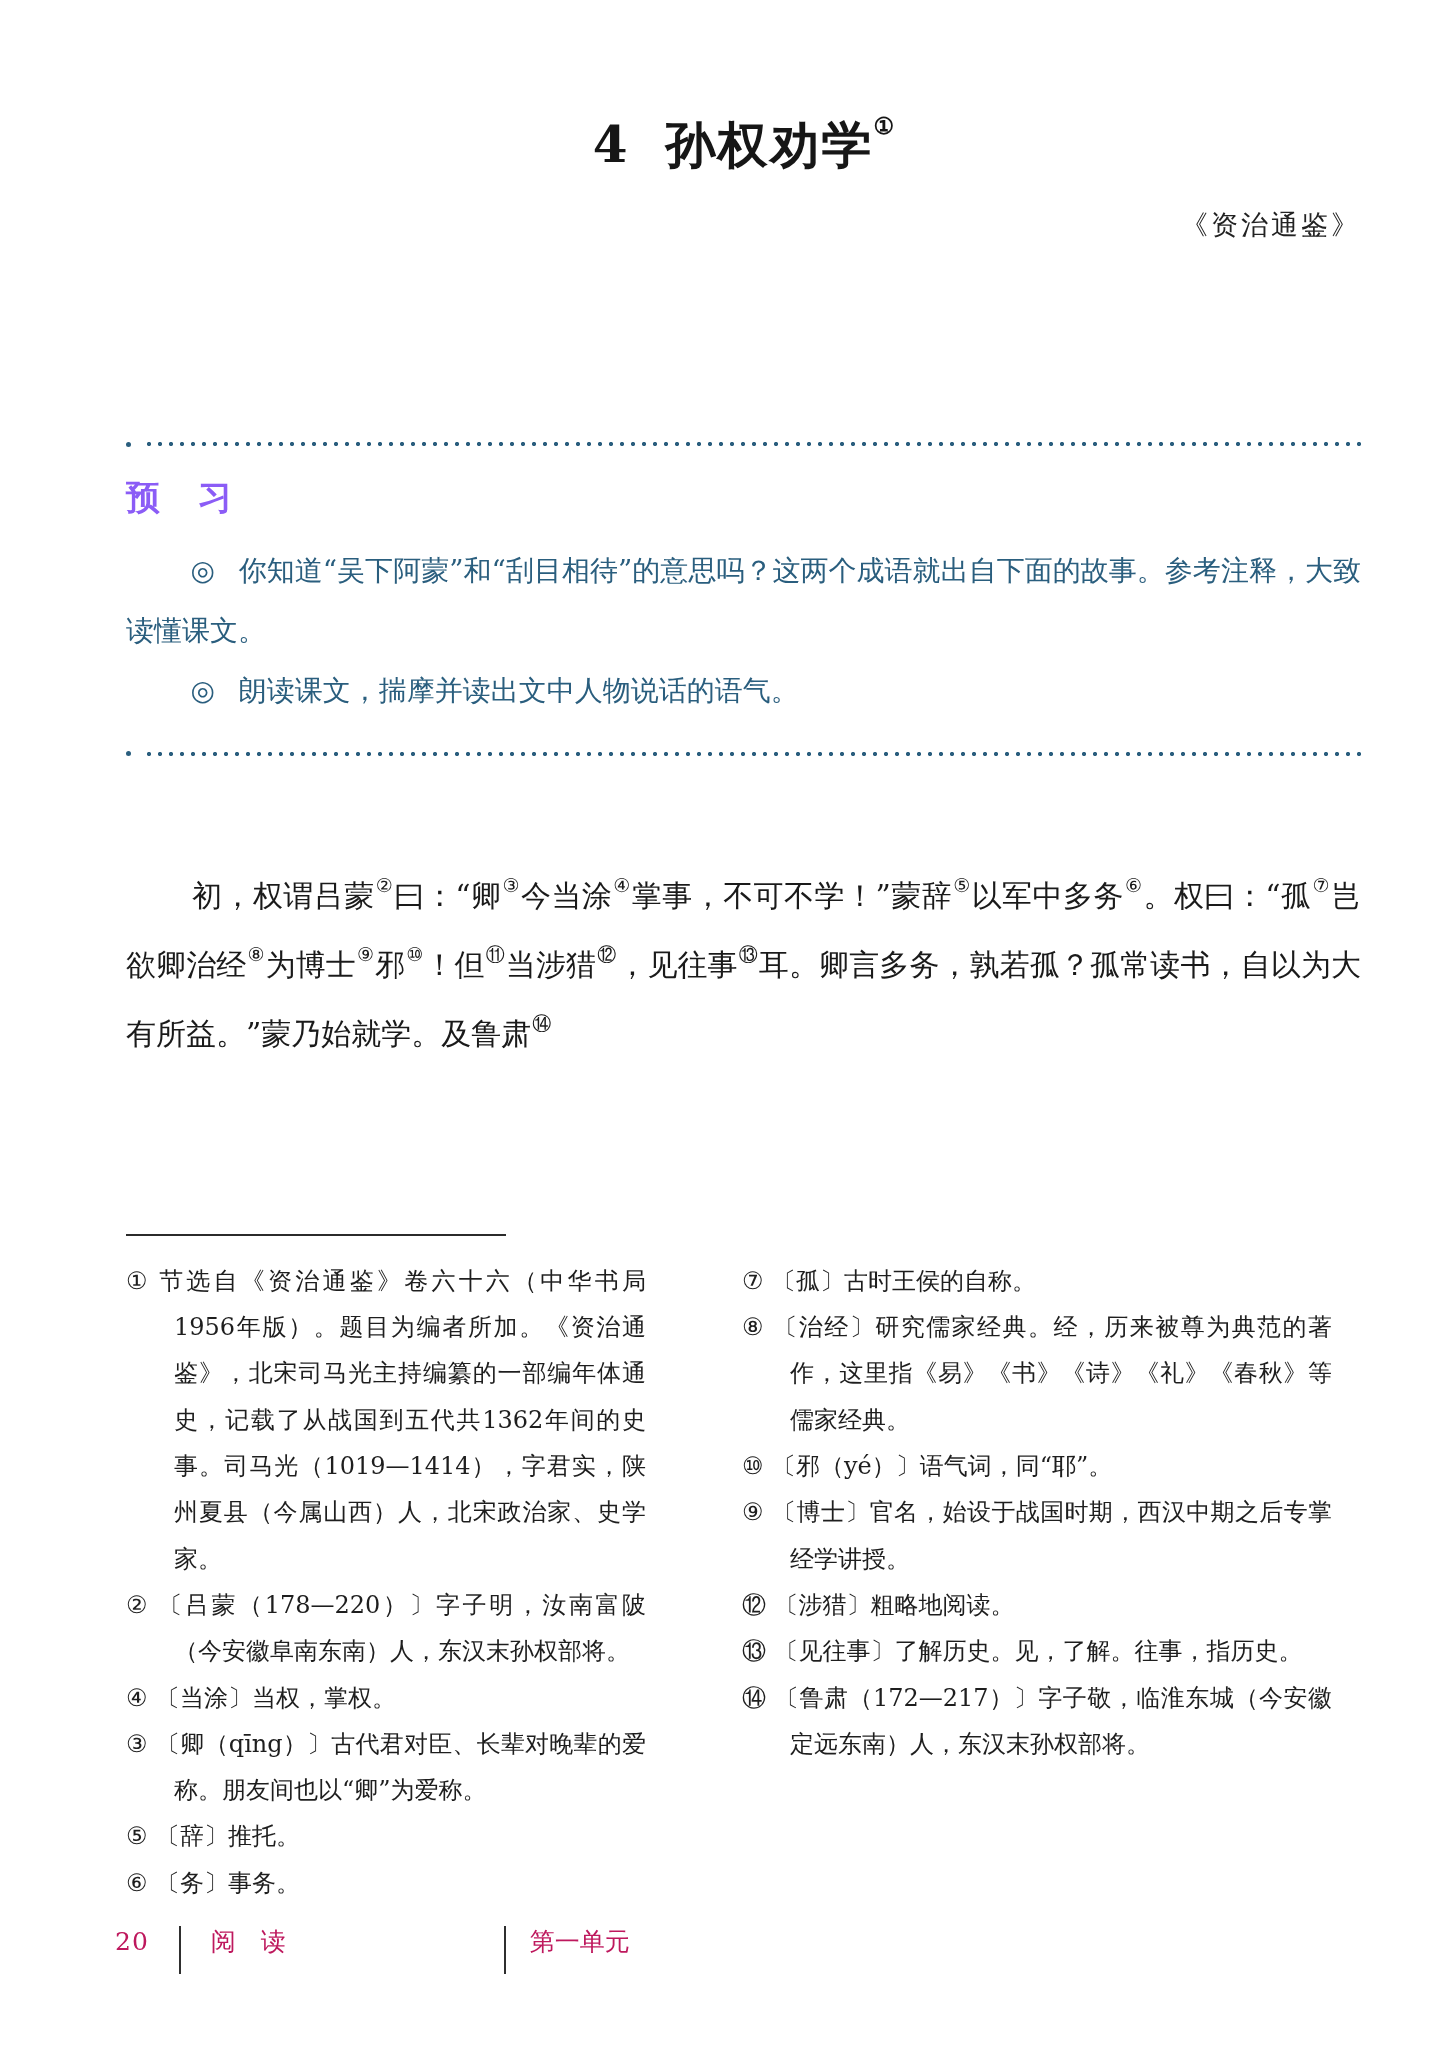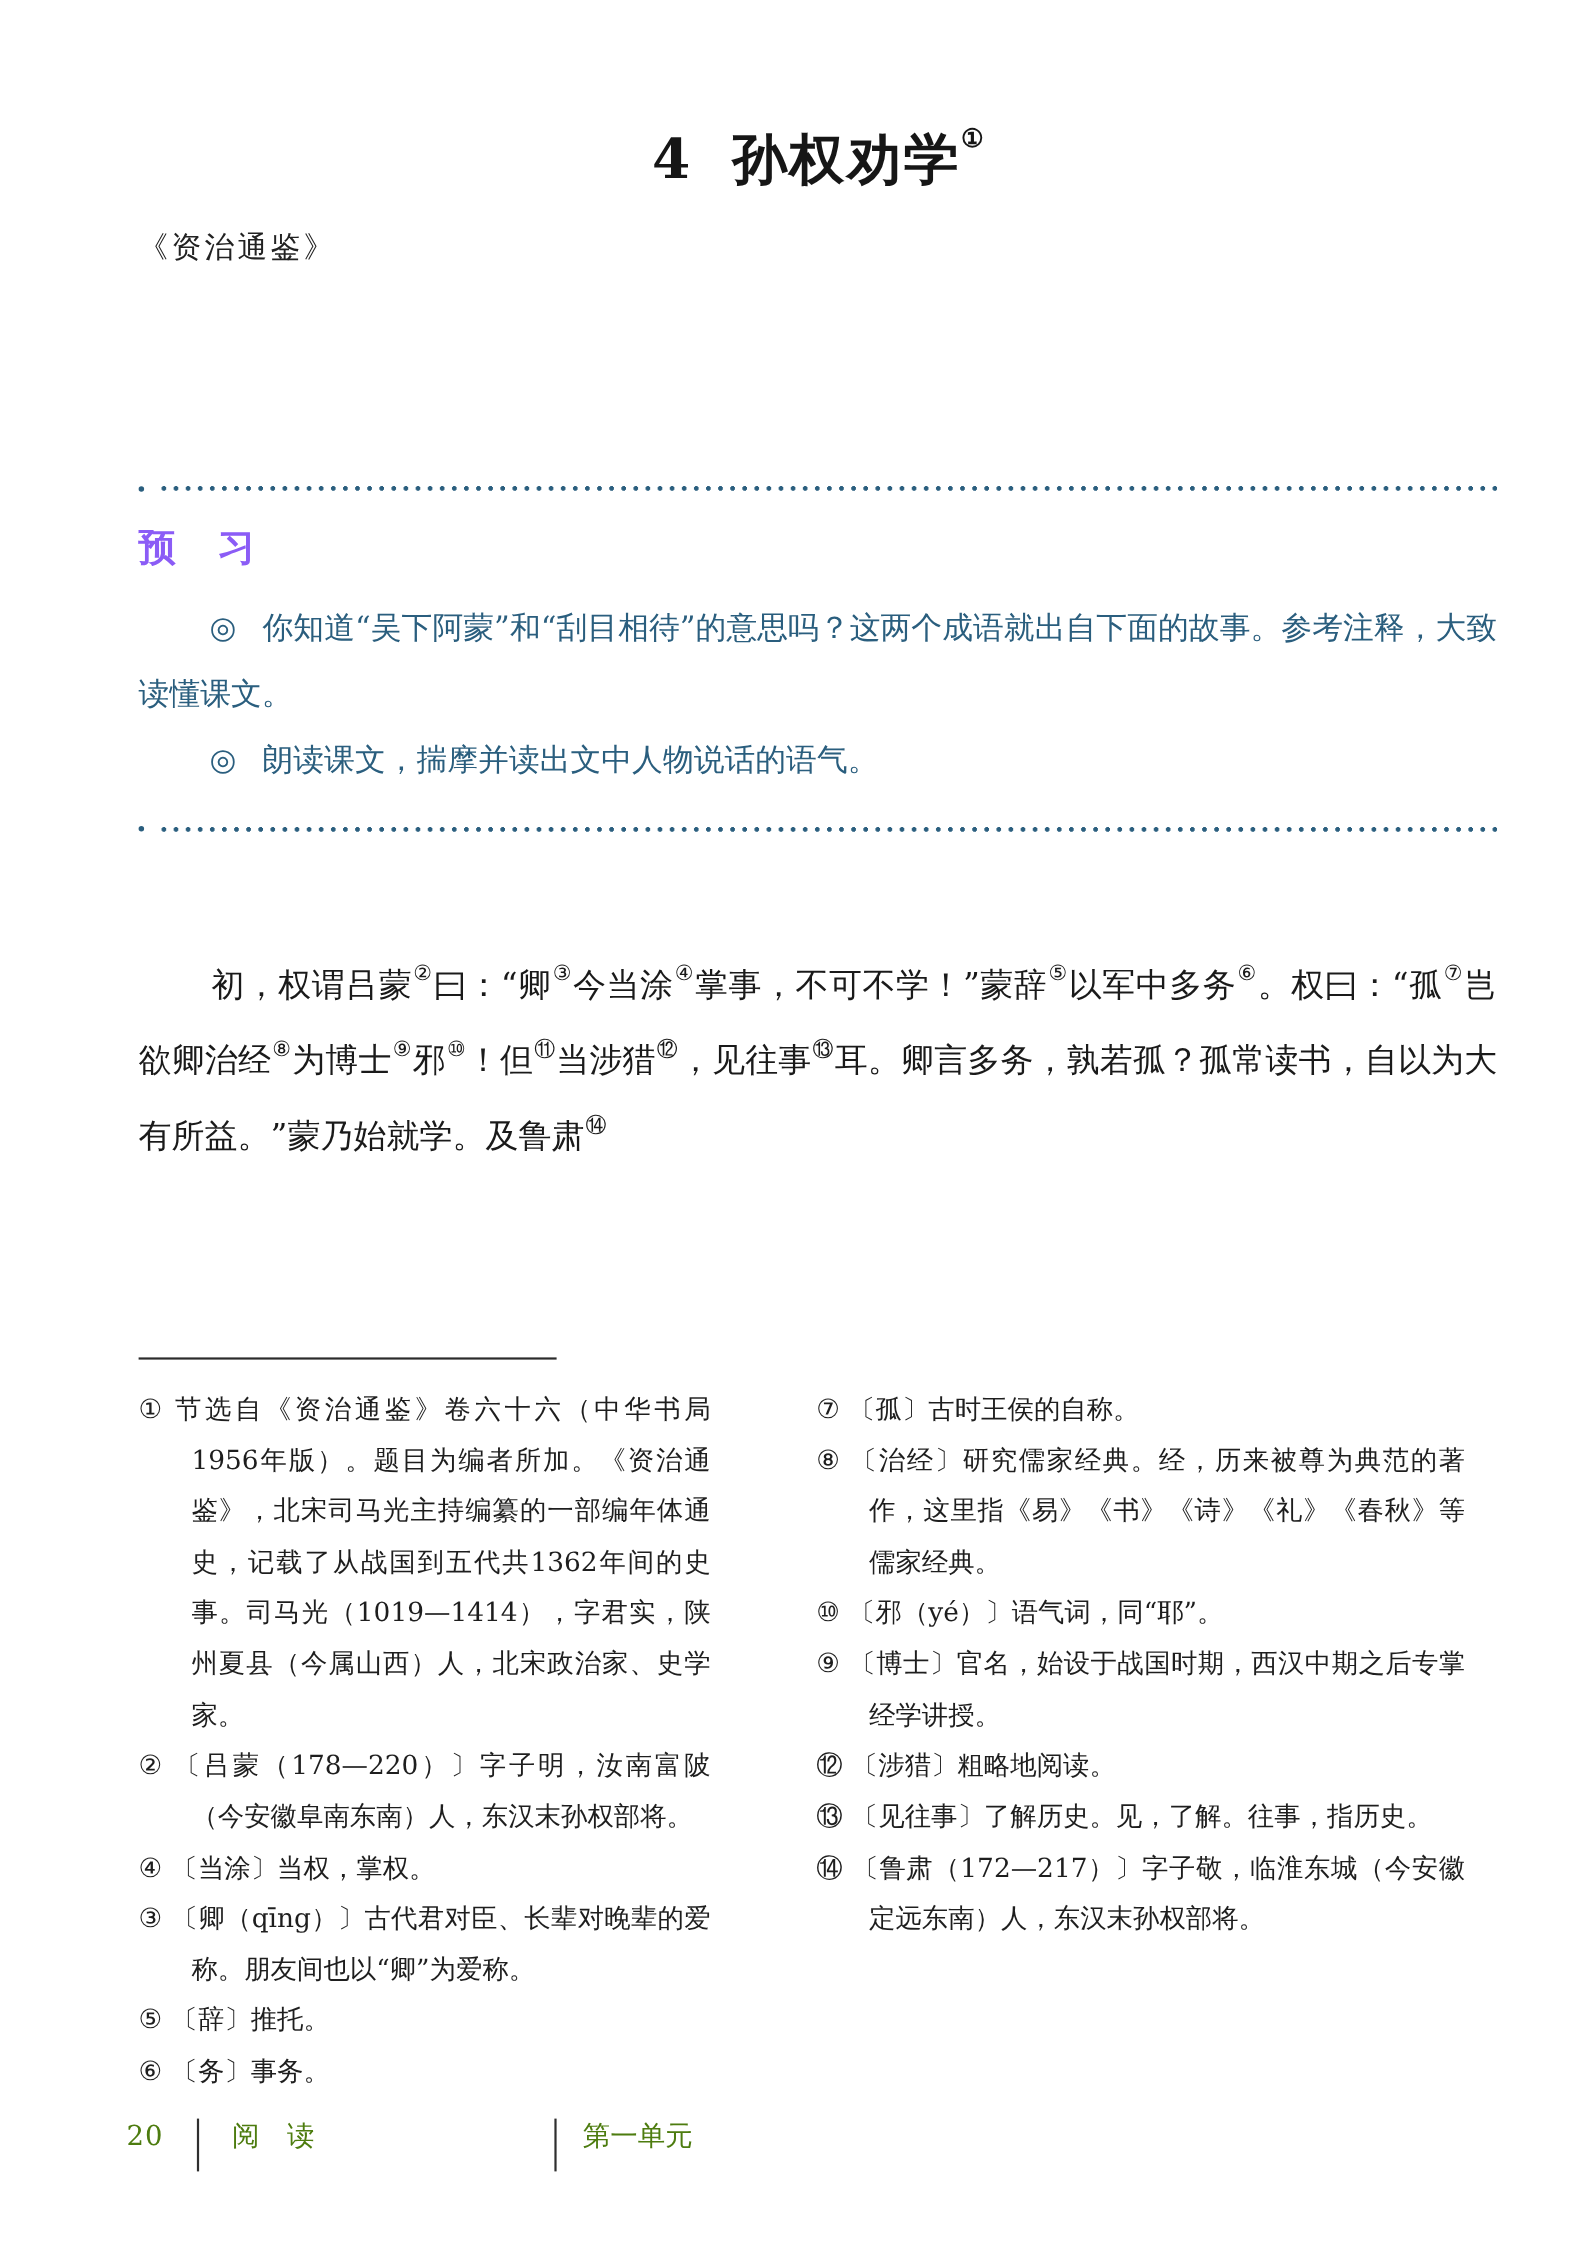--- a/index.html
+++ b/index.html
@@ -18,21 +18,21 @@
     margin-top:112px;
     text-align:center;
     font-size:50px;
     letter-spacing:2px;
     color:#161616;
   }
   .lesson-title .num { margin-right:36px; }
   .lesson-title sup.note-ref { font-size:23px; vertical-align:28px; letter-spacing:0; }
   .lesson-source {
     margin-top:28px;
-    text-align:left;
+    text-align:right;
     font-size:27px;
     letter-spacing:3px;
     color:#222;
   }
 
   
   .dotline { display:flex; align-items:center; height:6px; }
   .dotline.first { margin-top:198px; }
   .dotline.second { margin-top:30px; }
   .lead-dot {
@@ -94,21 +94,21 @@
   .fn-col-left  { width:520px; flex:0 0 auto; }
   .fn-col-right { width:590px; flex:0 0 auto; }
   .footnote { padding-left:2.0em; text-indent:-2.0em; }
   .footnote .fn-num { margin-right:0.35em; }
 
   
   .footer {
     position:absolute;
     left:115px; bottom:82px;
     display:flex; align-items:center;
-    font-size:25px; color:#4d7c0f;
+    font-size:25px; color:#be185d;
   }
   .footer .vbar {
     width:2px; height:48px; background:#2f2f2f;
     transform:translateY(9px);
     flex:0 0 auto;
   }
   .footer .page-num { letter-spacing:1px; }
   .footer .vbar.b1 { margin:0 30px 0 30px; }
   .footer .vbar.b2 { margin:0 24px 0 218px; }
 </style>

